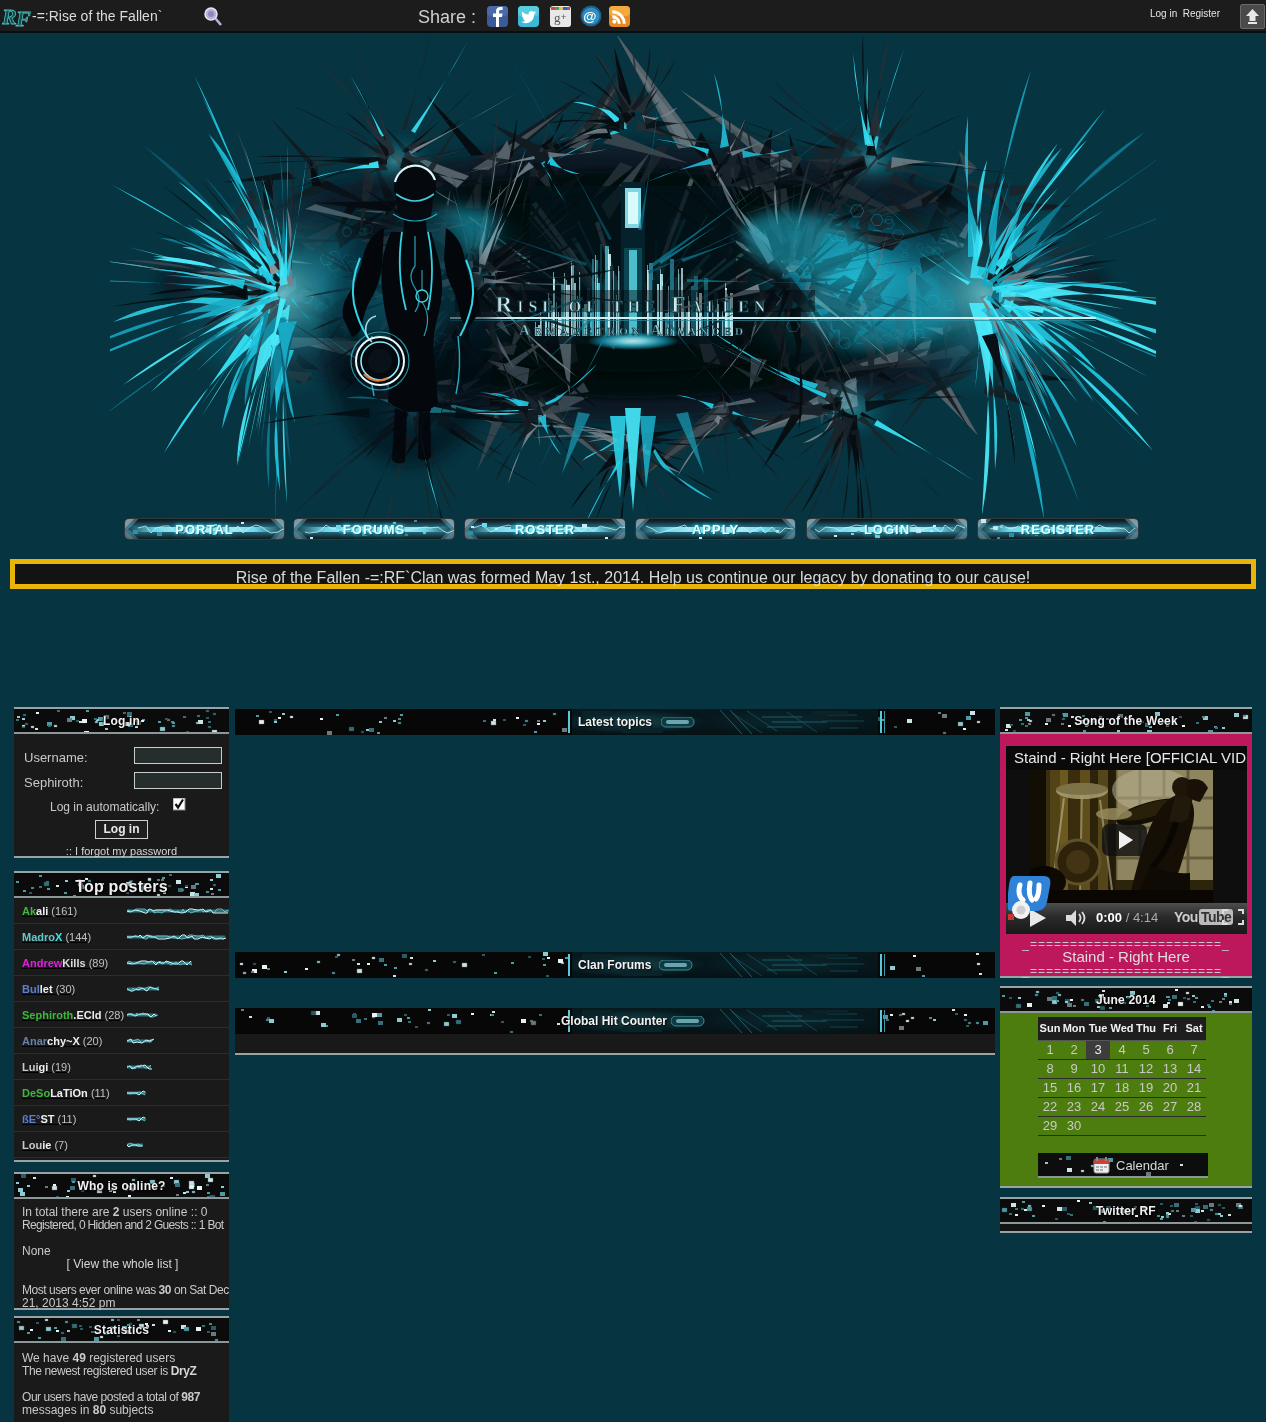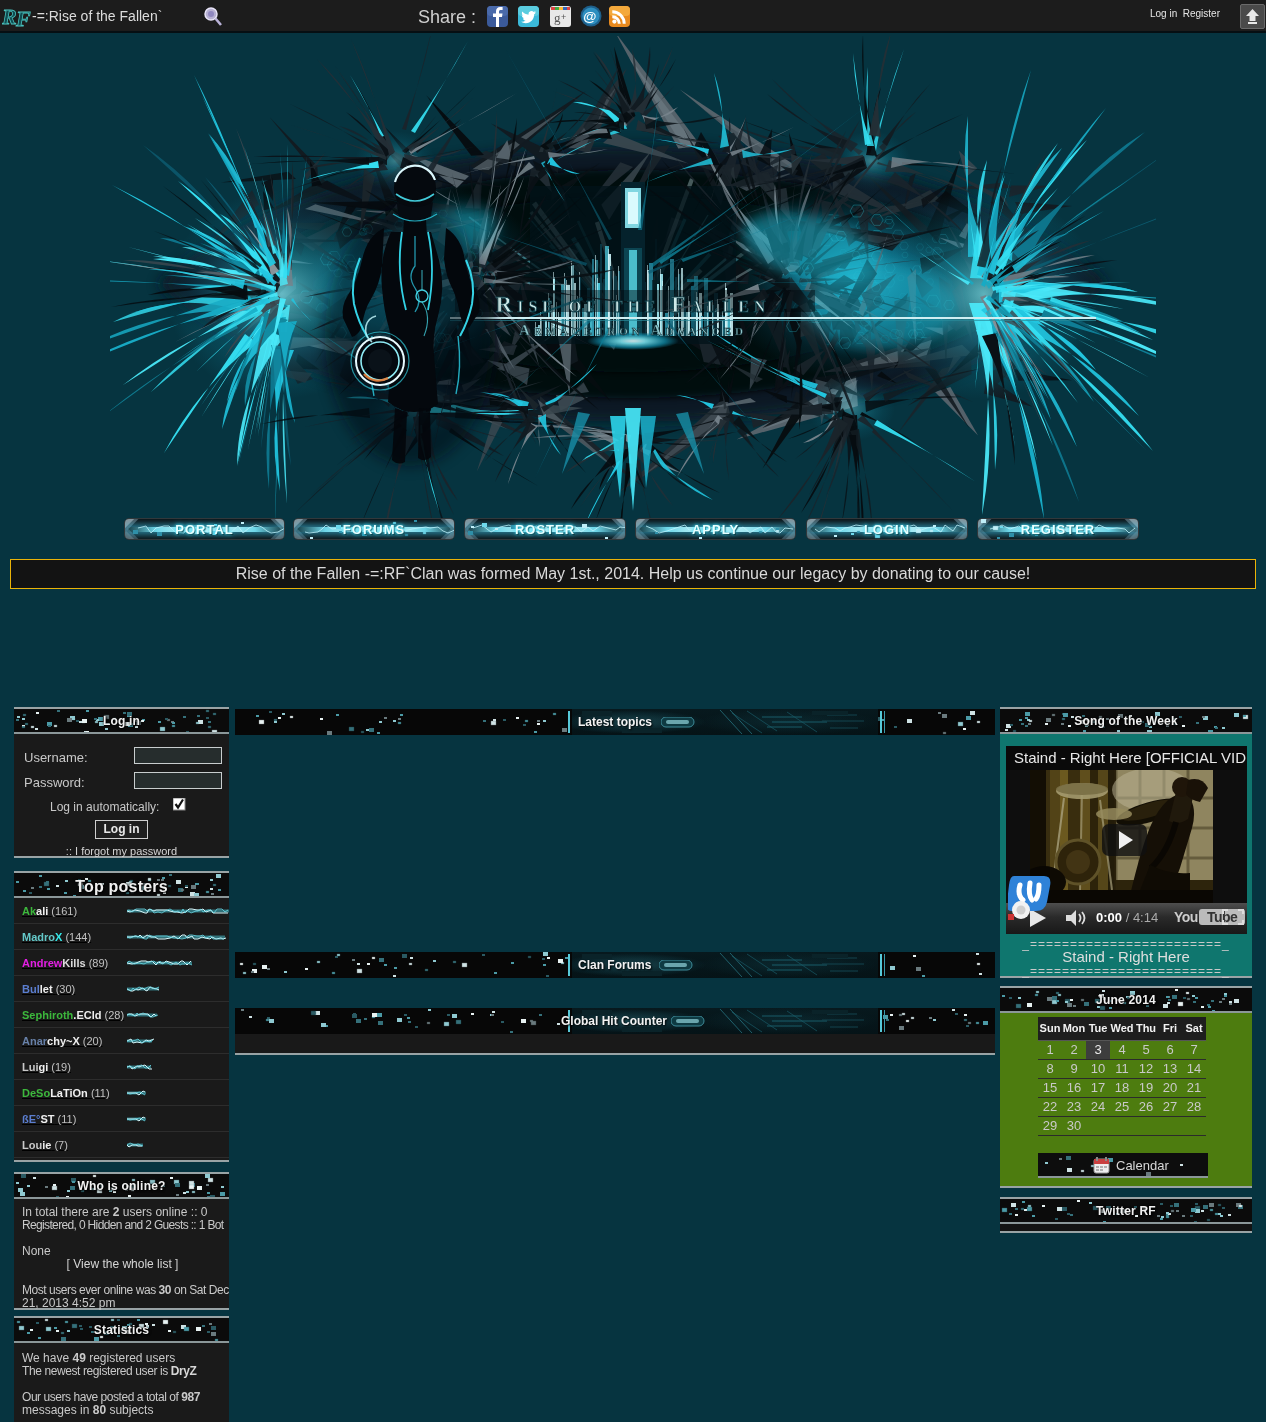--- a/index.html
+++ b/index.html
@@ -1473,30 +1473,30 @@
  linear-gradient(45deg,#5a666c 0,#5a666c 6px,#39434a 7px,#39434a 9px,transparent 10px),
  linear-gradient(315deg,#5a666c 0,#5a666c 6px,#39434a 7px,#39434a 9px,transparent 10px)"></div>
 <div class="abs" style="left:3px;top:8px;width:156px;height:5px;background:linear-gradient(90deg,rgba(60,220,255,.25),rgba(120,235,255,.9) 18%,#e8ffff 50%,rgba(120,235,255,.9) 82%,rgba(60,220,255,.25));box-shadow:0 0 7px 3px rgba(60,200,240,.6);border-radius:2px"></div>
 <svg class="abs" style="left:0;top:0" width="162" height="22">
         <polyline points="12,10 20,8 24,6 32,10 41,7 47,13 53,9 57,11 64,7 72,14 81,6 87,14 91,10 95,12 99,6 105,12 112,14 121,6 130,10 139,9 147,10 151,14 157,9" fill="none" stroke="#bff2fc" stroke-width="1" opacity=".8"></polyline>
       </svg>
 <div class="spk2" style="box-shadow:57px 15px 0px 0px #2f8fa8,16px 8px 1px 1px #bfeef8,137px 16px 0px -1px #bfeef8,19px 18px 0px 0px #2f8fa8,32px 15px 0px 1px #2f8fa8,22px 7px 0px 0px #6fd8ec,54px 8px 1px 0px #6fd8ec,78px 6px 0px -1px #6fd8ec,4px 1px 0px 1px #bfeef8,56px 14px 0px 0px #2f8fa8"></div>
 <div class="navtxt">REGISTER</div>
     </div>
     <div class="abs" style="left:10px;top:559px;width:1246px;height:30px;
-background:#131313;border:1px solid #eab308;color:#d9d9d9;font-size:16px;text-align:center;line-height:28px">
+background:#131313;border:5px solid #eab308;color:#d9d9d9;font-size:16px;text-align:center;line-height:28px">
 Rise of the Fallen -=:RF`Clan was formed May 1st., 2014. Help us continue our legacy by donating to our cause!</div>
     <div class="box" style="left:14px;top:707px;width:215px;height:151px">
 <div class="hdr">
         <div class="spk2" style="box-shadow:91px 19px 0px 0px #8fc9d1,114px 4px 0px 1px #35707a,169px 4px 0px -1px #2a5a63,36px 10px 0px -1px #8fc9d1,192px 8px 0px 0px #2a5a63,54px 10px 0px 1px #6a7a7e,127px 11px 0px 0px #e8f2f2,72px 22px 0px 0px #e8f2f2,199px 22px 1px 1px #cfe2e4,182px 22px 0px -1px #4b9aa6,21px 19px 0px 0px #cfe2e4,151px 9px 0px 0px #2a5a63,34px 16px 0px 0px #35707a,55px 13px 0px -1px #6a7a7e,92px 14px 0px 0px #4b9aa6,43px 1px 0px 0px #35707a,8px 17px 1px 0px #35707a,70px 22px 0px 0px #cfe2e4,11px 14px 1px 0px #35707a,80px 9px 0px 0px #35707a,8px 9px 0px 0px #8fc9d1,91px 7px 1px 1px #6a7a7e,86px 14px 0px 1px #8fc9d1,69px 11px 0px 1px #e8f2f2,113px 6px 0px 0px #4b9aa6,149px 19px 0px -1px #cfe2e4,183px 6px 0px 0px #35707a,112px 14px 0px 1px #e8f2f2,82px 10px 0px 0px #8fc9d1,85px 9px 0px 1px #4b9aa6,34px 14px 0px 1px #4b9aa6,147px 19px 1px 1px #8fc9d1,2px 10px 0px 0px #35707a,115px 15px 0px 1px #4b9aa6,123px 15px 0px -1px #6a7a7e,74px 1px 0px -1px #2a5a63,194px 12px 0px 0px #35707a,8px 16px 0px 0px #e8f2f2,158px 13px 0px 0px #4b9aa6,128px 10px 0px 0px #4b9aa6,169px 7px 0px 0px #35707a,58px 1px 1px -1px #cfe2e4,144px 12px 0px 0px #4b9aa6,172px 22px 0px 0px #2a5a63,158px 16px 1px 0px #4b9aa6,192px 1px 1px 0px #35707a,68px 12px 1px 0px #8fc9d1,72px 1px 0px 0px #4b9aa6,62px 11px 0px 0px #2a5a63,40px 16px 1px 0px #cfe2e4,182px 13px 1px 0px #8fc9d1,17px 17px 1px 0px #cfe2e4,199px 4px 1px 0px #35707a,3px 7px 0px 0px #8fc9d1,109px 3px 0px 0px #35707a,58px 9px 1px 0px #8fc9d1,9px 5px 1px 0px #35707a,121px 17px 0px 0px #cfe2e4,153px 10px 1px 0px #6a7a7e,120px 11px 0px 0px #cfe2e4,99px 9px 1px 0px #8fc9d1,194px 17px 1px 0px #35707a,22px 3px 0px 0px #e8f2f2,168px 13px 0px -1px #e8f2f2,65px 12px 0px 0px #cfe2e4,123px 13px 0px 1px #6a7a7e,57px 8px 0px 1px #8fc9d1,157px 12px 0px 0px #6a7a7e,81px 12px 1px 0px #8fc9d1,185px 12px 0px 1px #cfe2e4"></div>
         <div class="ht" style="font-size:12px">Log in</div>
       </div>
 <div class="abs lbl" style="left:10px;top:41px">Username:</div>
 <div class="inp" style="left:120px;top:38px"></div>
-<div class="abs lbl" style="left:10px;top:66px">Password:</div>
+<div class="abs lbl" style="left:10px;top:66px">Sephiroth:</div>
 <div class="inp" style="left:120px;top:63px"></div>
 <div class="abs lbl" style="left:36px;top:91px;font-size:12px">Log in automatically:</div>
 <svg class="abs" style="left:159px;top:89px" width="13" height="13">
         <rect x="0" y="0" width="12" height="12" fill="#fff" stroke="#888"></rect>
         <path d="M2.5 6 L5 9.5 L10 1.5" stroke="#111" stroke-width="2.2" fill="none"></path>
       </svg>
 <div class="btn" style="left:81px;top:111px;width:53px;height:19px;line-height:17px">Log in</div>
 <div class="abs" style="left:0;top:136px;width:100%;text-align:center;color:#c9c9c9;font-size:11px">:: <span class="lk">I forgot my password</span></div>
 </div>
     <div class="box" style="left:14px;top:871px;width:215px;height:291px">
@@ -1693,21 +1693,21 @@
 <div class="abs" style="left:333px;top:2px;width:2px;height:22px;background:#57c9d9"></div>
 <div class="abs" style="left:645px;top:2px;width:2px;height:22px;background:#57c9d9"></div>
 <div class="abs" style="left:649px;top:2px;width:1px;height:22px;background:#3a98a8"></div>
 <div class="abs" style="left:326px;top:6px;font-size:12px;font-weight:bold;color:#f2f2f2;text-shadow:1px 1px 2px #000">Global Hit Counter</div>
 <svg class="abs" style="left:436px;top:8px" width="34" height="11" viewBox="0 0 34 11">
  <rect x="0" y="0" width="33" height="10" rx="5" fill="#0e3a42" stroke="#3e8a98" stroke-width="1"></rect>
  <rect x="5" y="3" width="23" height="4" rx="2" fill="#7ab8c0" opacity=".85"></rect>
       </svg>
 </div>
     <div class="abs" style="left:235px;top:1034px;width:760px;height:21px;background:#191919;border-bottom:2px solid #99a3a5"></div>
-    <div class="box" style="left:1000px;top:707px;width:252px;height:271px;background:#0f766e">
+    <div class="box" style="left:1000px;top:707px;width:252px;height:271px;background:#be185d">
 <div class="hdr">
         <div class="spk2" style="box-shadow:84px 12px 0px -1px #8fc9d1,148px 22px 0px 1px #8fc9d1,174px 14px 0px 0px #35707a,19px 10px 0px 0px #4b9aa6,85px 16px 0px 0px #8fc9d1,146px 15px 0px 1px #35707a,64px 5px 0px 1px #4b9aa6,196px 13px 0px 0px #35707a,3px 13px 0px -1px #2a5a63,87px 11px 1px 0px #e8f2f2,28px 16px 1px -1px #4b9aa6,38px 22px 0px -1px #6a7a7e,13px 21px 1px 0px #2a5a63,119px 6px 0px 1px #6a7a7e,26px 4px 0px 1px #4b9aa6,147px 11px 1px 0px #e8f2f2,62px 9px 1px 0px #35707a,83px 21px 0px 0px #4b9aa6,21px 14px 0px 0px #35707a,29px 11px 1px 0px #cfe2e4,82px 6px 0px 0px #35707a,80px 15px 0px -1px #4b9aa6,25px 16px 0px 0px #35707a,215px 18px 0px 0px #35707a,25px 8px 0px 0px #4b9aa6,68px 1px 0px -1px #35707a,105px 16px 0px -1px #2a5a63,120px 6px 0px -1px #e8f2f2,5px 20px 0px 0px #cfe2e4,212px 15px 0px -1px #4b9aa6,151px 1px 0px -1px #e8f2f2,52px 5px 1px 0px #6a7a7e,25px 20px 0px -1px #8fc9d1,243px 6px 0px 0px #4b9aa6,238px 3px 1px -1px #4b9aa6,99px 7px 1px 0px #6a7a7e,92px 12px 1px 0px #8fc9d1,10px 15px 0px 0px #2a5a63,129px 6px 0px 0px #e8f2f2,100px 15px 1px 0px #cfe2e4,166px 16px 0px 0px #6a7a7e,202px 7px 0px 0px #6a7a7e,141px 12px 0px 0px #2a5a63,71px 7px 0px 0px #cfe2e4,154px 14px 0px -1px #35707a,209px 22px 0px 1px #4b9aa6,61px 14px 0px 0px #6a7a7e,138px 11px 0px 0px #35707a,149px 17px 0px 0px #8fc9d1,62px 4px 0px 0px #2a5a63,235px 5px 0px 1px #8fc9d1,244px 7px 1px 1px #cfe2e4,81px 12px 0px 1px #e8f2f2,58px 13px 1px -1px #e8f2f2,86px 15px 0px 0px #cfe2e4,237px 10px 0px -1px #35707a,7px 16px 0px 1px #cfe2e4,222px 18px 0px 0px #8fc9d1,182px 16px 0px 0px #e8f2f2,84px 10px 0px 0px #cfe2e4,204px 8px 0px 1px #8fc9d1,179px 7px 0px 0px #2a5a63,172px 9px 0px 0px #8fc9d1,47px 10px 0px 1px #6a7a7e,102px 17px 0px 0px #2a5a63,156px 4px 0px 1px #8fc9d1,28px 14px 0px 0px #6a7a7e,90px 10px 0px -1px #8fc9d1,212px 10px 1px -1px #8fc9d1,69px 4px 0px -1px #cfe2e4,91px 11px 0px 0px #e8f2f2,114px 14px 1px 0px #6a7a7e,228px 2px 1px -1px #8fc9d1,214px 17px 0px 0px #4b9aa6,117px 21px 0px 0px #8fc9d1,68px 16px 0px 0px #e8f2f2,45px 14px 0px 0px #e8f2f2,154px 9px 1px -1px #2a5a63,112px 14px 0px -1px #4b9aa6,27px 10px 0px 0px #8fc9d1,106px 9px 0px 0px #6a7a7e,78px 4px 0px -1px #cfe2e4"></div>
         <div class="ht" style="font-size:12px">Song of the Week</div>
       </div>
 <div class="abs" style="left:6px;top:37px;width:241px;height:188px;background:#0e0e0e">
  <div class="abs" style="left:0;top:0;width:100%;height:24px;background:rgba(10,10,10,.92);overflow:hidden;white-space:nowrap;color:#e8e8e8;font-size:15px;padding:3px 0 0 8px">Staind - Right Here [OFFICIAL VIDE</div>
 <svg class="abs" style="left:24px;top:24px" width="183" height="133" viewBox="0 0 183 133">
   <rect width="183" height="133" fill="#3a2f10"></rect>
   <g>
    <rect x="0" y="0" width="16" height="133" fill="#241c08"></rect>
@@ -1773,21 +1773,21 @@
         </svg>
  <div class="abs" style="left:0;top:157px;width:241px;height:31px;background:linear-gradient(#4e4e4e,#2a2a2a 45%,#181818)"></div>
  <svg class="abs" style="left:22px;top:162px" width="20" height="20">
           <polygon points="2,1 18,10 2,19" fill="#e8e8e8"></polygon>
         </svg>
  <svg class="abs" style="left:60px;top:164px" width="22" height="16" viewBox="0 0 22 16">
   <polygon points="0,5 5,5 10,0 10,16 5,11 0,11" fill="#dcdcdc"></polygon>
   <path d="M13 4 q3 4 0 8 M16 2 q5 6 0 12" stroke="#dcdcdc" stroke-width="1.8" fill="none"></path>
         </svg>
  <div class="abs" style="left:90px;top:164px;font-size:13px;color:#fff"><b>0:00</b> <span style="color:#aaa">/ 4:14</span></div>
- <div class="abs" style="left:168px;top:163px;color:#ccc;font-size:14px;font-weight:bold;letter-spacing:-.5px">You<span style="background:#bbb;color:#333;border-radius:3px;padding:0 8px;margin-left:1px">Tube</span></div>
+ <div class="abs" style="left:168px;top:163px;color:#ccc;font-size:14px;font-weight:bold;letter-spacing:-.5px">You<span style="background:#bbb;color:#333;border-radius:3px;padding:0 2px;margin-left:1px">Tube</span></div>
  <svg class="abs" style="left:216px;top:163px" width="22" height="16" viewBox="0 0 22 16">
   <g stroke="#ddd" stroke-width="2" fill="none">
             <path d="M1 5 V1 H6 M16 1 H21 V5 M21 11 V15 H16 M6 15 H1 V11"></path>
           </g>
         </svg>
 </div>
 <div class="abs" style="left:0;top:228px;width:100%;text-align:center;color:#c9c9c9;font-size:12px;letter-spacing:1px">_========================_</div>
 <div class="abs" style="left:0;top:239px;width:100%;text-align:center;color:#dedede;font-size:15px">Staind - Right Here</div>
 <div class="abs" style="left:0;top:255px;width:100%;text-align:center;color:#c9c9c9;font-size:12px;letter-spacing:1px">_========================_</div>
 </div>

